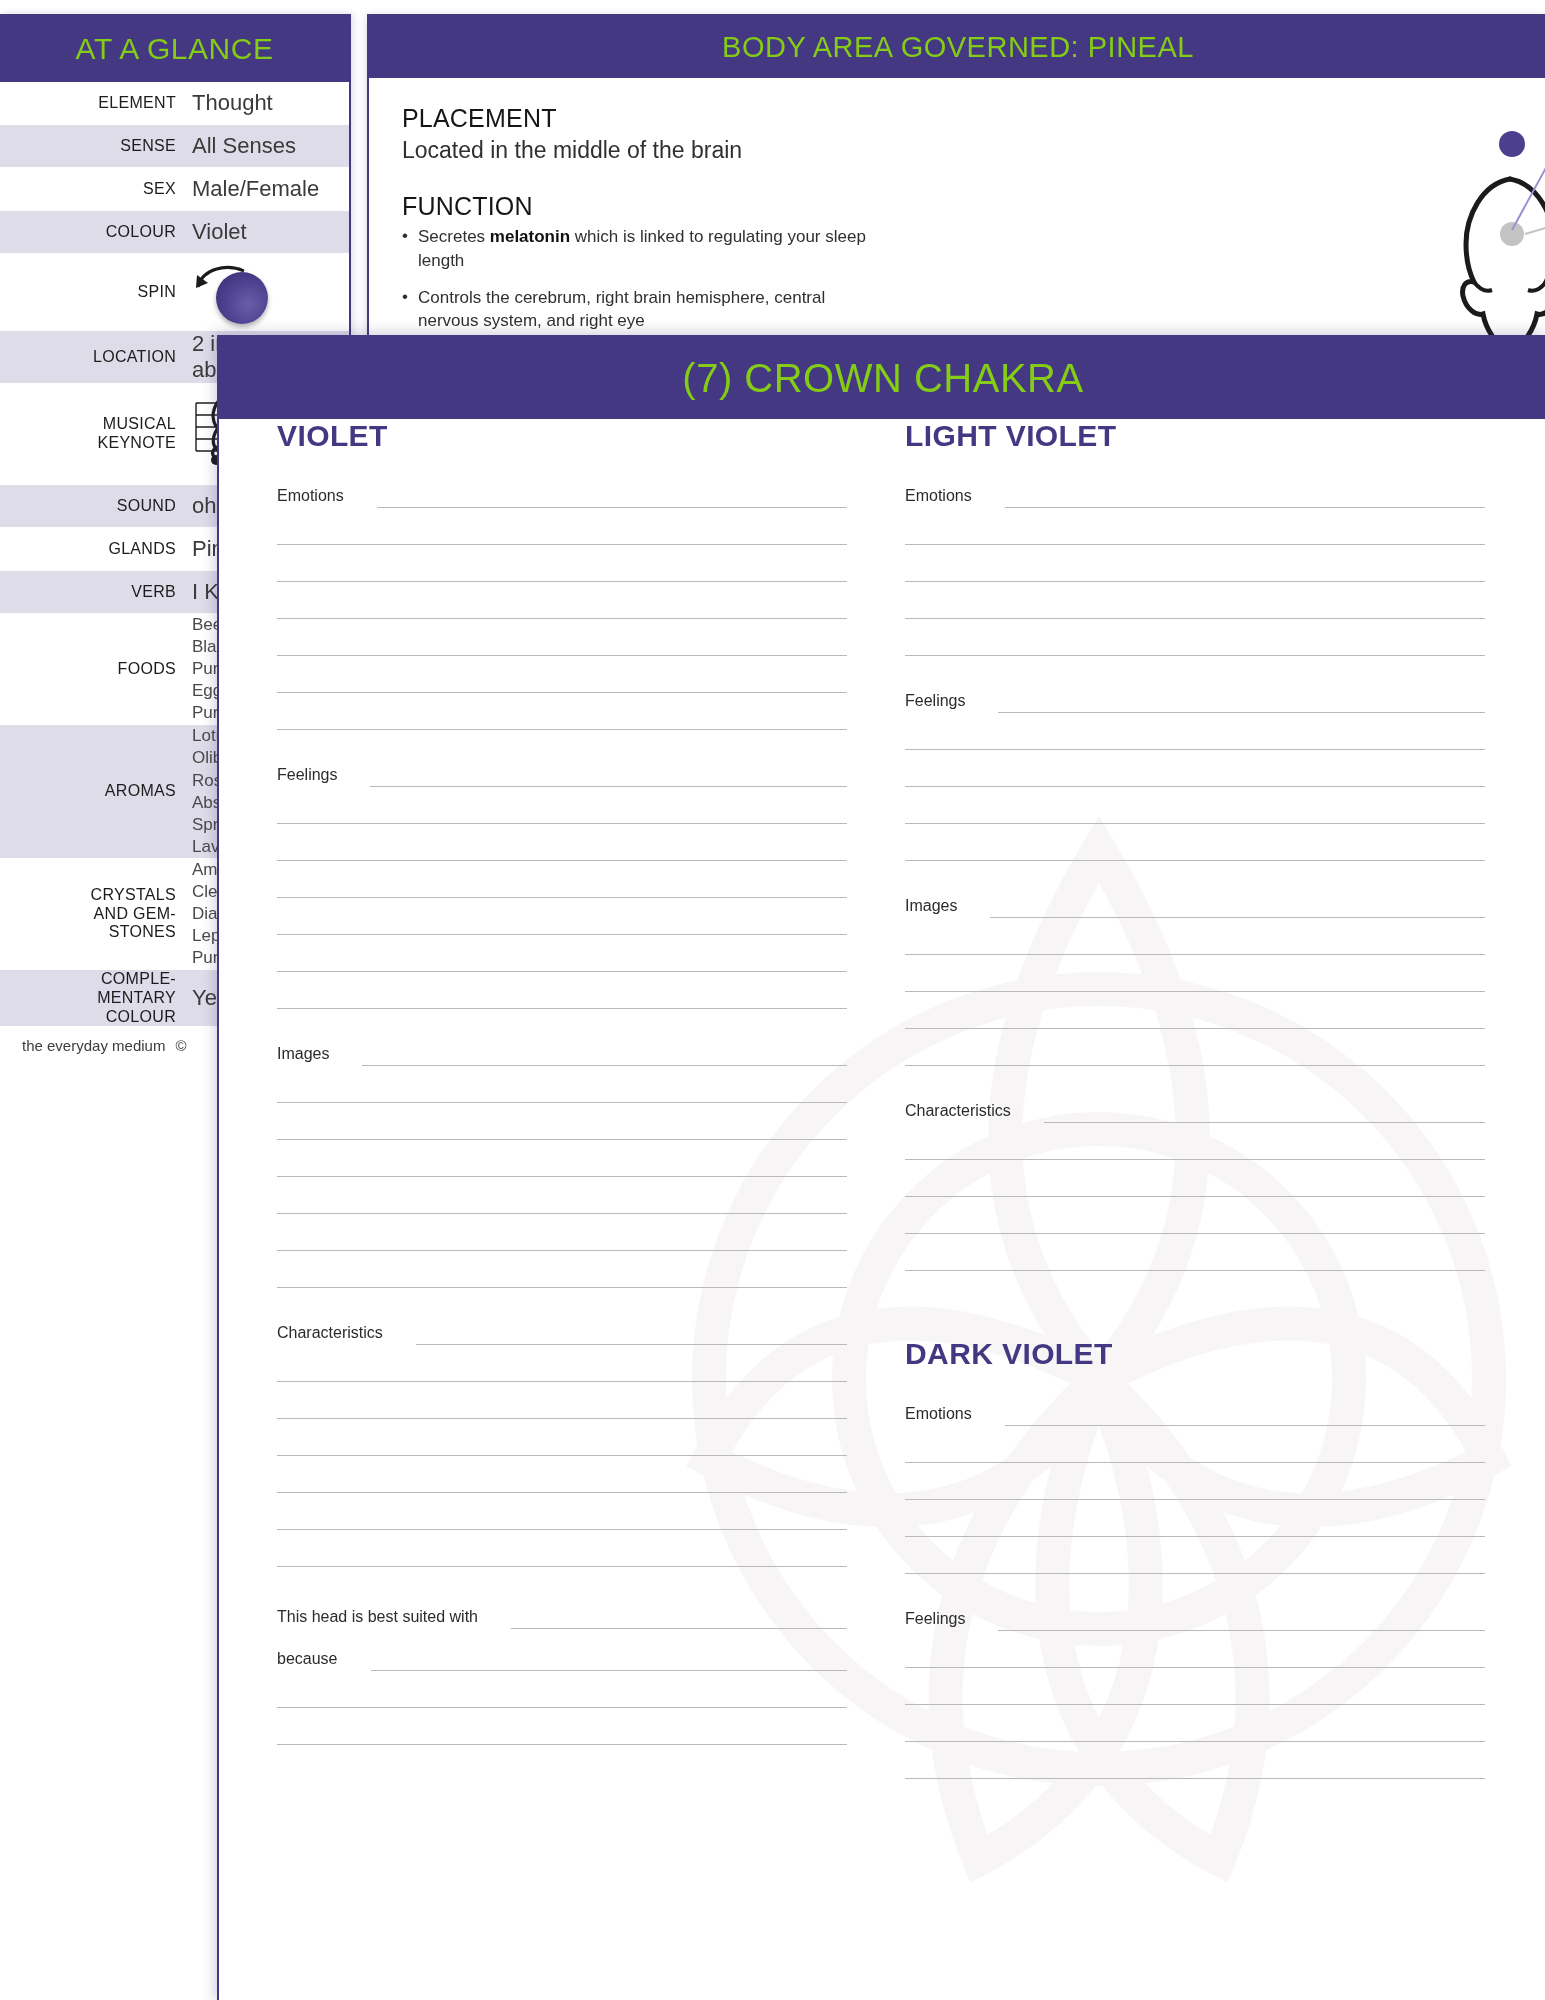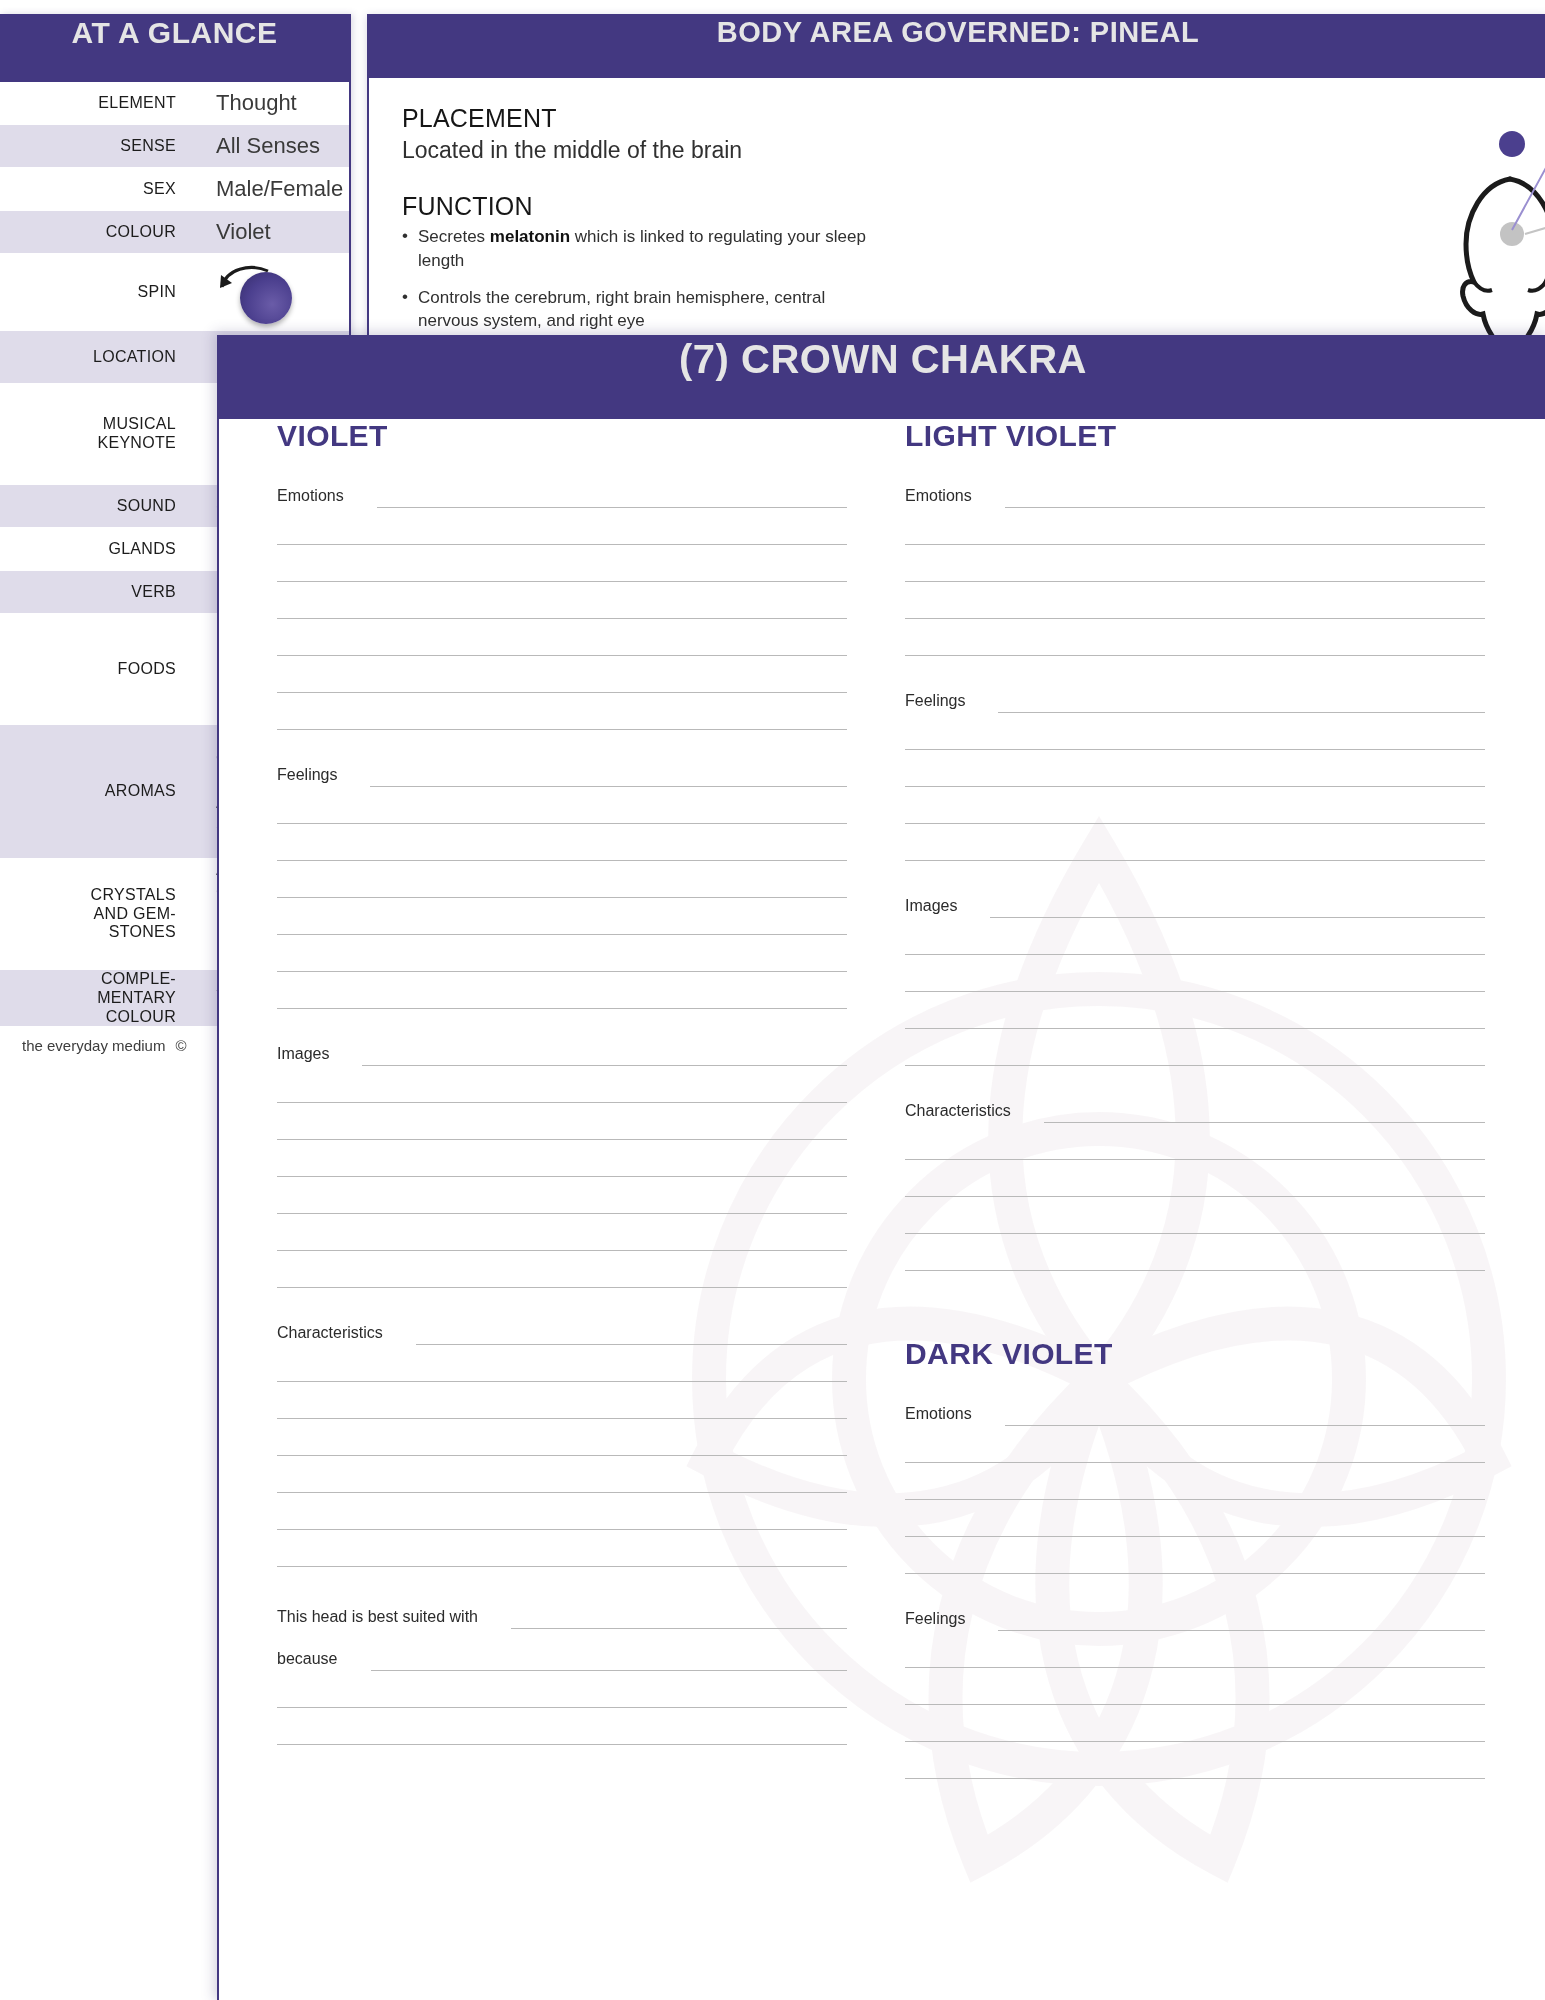--- a/index.html
+++ b/index.html
@@ -6,23 +6,23 @@
   body{
     width:1545px;height:2000px;
     background:#ffffff;
     font-family:"Liberation Sans", sans-serif;
     position:relative;overflow:hidden;
     -webkit-font-smoothing:antialiased;
   }
   
   .card{position:absolute;background:#ffffff;}
   .card-header{
-    background:#433881;color:#e5e5e5;
-    display:flex;justify-content:center;
-    font-weight:bold;letter-spacing:.5px;
+    background:#433881;color:#84cc16;
+    display:flex;align-items:center;justify-content:center;
+    font-weight:normal;letter-spacing:.5px;
   }
 
   
   #card-glance{
     left:0;top:14px;width:349px;height:1986px;
     border:2px solid #433881;border-left:none;
     box-shadow:2px 0 7px rgba(60,50,110,.18);
     overflow:hidden;
   }
   #card-glance .card-header{height:66px;font-size:30px;}
@@ -34,21 +34,21 @@
   }
   .grow.alt{background:#dfdcea;}
   .grow.plain{background:#ffffff;}
   .grow .k{
     width:176px;flex:none;text-align:right;padding-right:16px;
     font-size:16px;color:#1c1c1c;font-weight:500;line-height:1.16;
     letter-spacing:.3px;
   }
   .grow .v{
     flex:1;font-size:22px;color:#3a3a3a;line-height:1.18;
-    padding-right:8px;white-space:pre-line;margin-left:24px;
+    padding-right:8px;white-space:pre-line;
   }
   .grow .v.small{font-size:17px;line-height:1.30;color:#4a4a4a;}
   .spin-wrap{display:flex;align-items:center;}
   .spin-ball{
     width:52px;height:52px;border-radius:50%;
     background:radial-gradient(circle at 62% 62%,#6a5ca8 0%,#4b3f8e 55%,#342b69 100%);
     box-shadow:0 3px 5px rgba(0,0,0,.30);
   }
   .glance-footer{
     display:flex;align-items:center;gap:10px;

